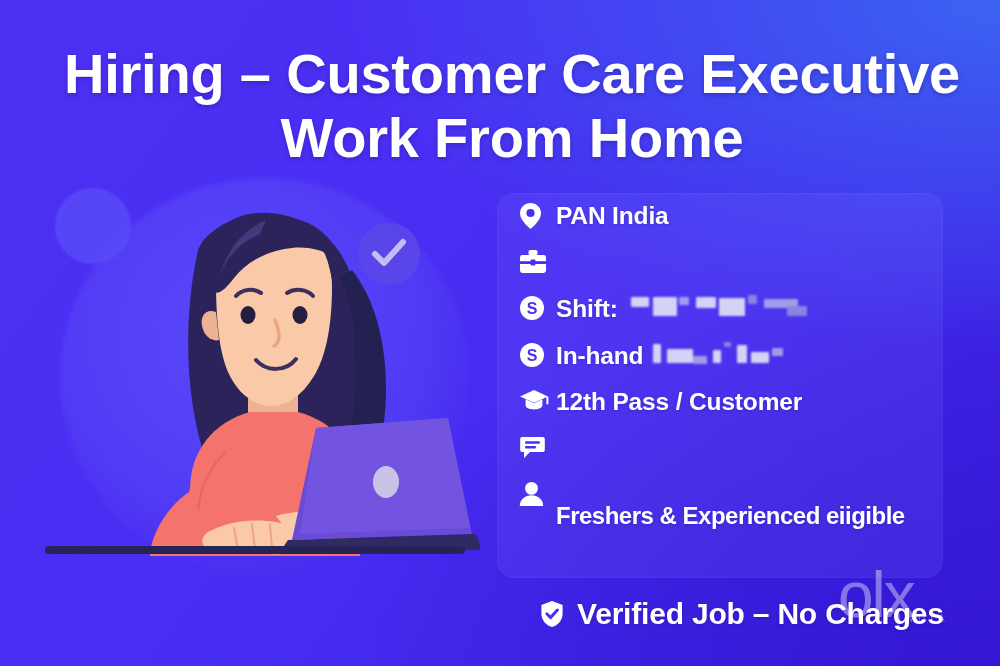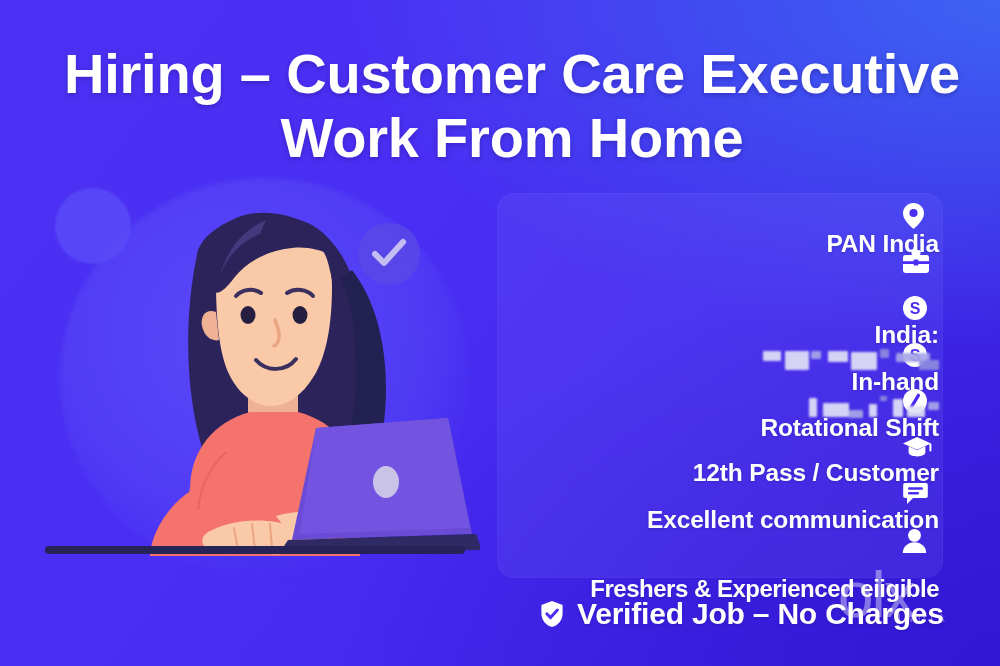--- a/index.html
+++ b/index.html
@@ -75,24 +75,23 @@
     background: rgba(124,112,255,0.17);
     box-shadow: inset 0 0 0 1px rgba(160,150,255,0.07);
   }
   .info-list {
     position: absolute;
     left: 22px; top: 9px;
     width: 420px;
   }
   .info-row {
     display: flex;
-    align-items: flex-end;
+    align-items: flex-start;
     height: 46.5px;
     color: #FFFFFF;
-    flex-direction: column;
   }
   .info-ico {
     width: 34px;
     min-width: 34px;
     display: flex;
     align-items: center;
     justify-content: flex-start;
     margin-right: 3px;
   }
   .info-ico svg { display: block; }
@@ -257,21 +256,21 @@
         </span>
       </div>
 
       <div class="info-row">
         <span class="info-ico">
           <svg width="26" height="26" viewBox="0 0 26 26">
               <circle cx="13" cy="13" r="12" fill="#fff"></circle>
               <text x="13" y="19.4" text-anchor="middle" font-family="Liberation Sans, sans-serif" font-size="16" font-weight="bold" fill="#4A2EF3">S</text>
             </svg>
         </span>
-        <span class="info-txt">India:</span>
+        <span class="info-txt">Shift:</span>
         <span class="redacted">
           <span class="px" style="width:18px;height:10px;margin-bottom:9px"></span>
             <span class="px" style="width:24px;height:19px;margin-left:-3px"></span>
             <span class="px dim" style="width:10px;height:8px;margin-left:-5px;margin-bottom:11px"></span>
           <span class="px" style="width:20px;height:11px;margin-bottom:8px"></span>
             <span class="px" style="width:26px;height:18px;margin-left:-4px"></span>
             <span class="px dim2" style="width:9px;height:9px;margin-left:-4px;margin-bottom:12px"></span>
           <span class="px dim" style="width:34px;height:9px;margin-bottom:8px"></span>
             <span class="px dim2" style="width:20px;height:10px;margin-left:-18px"></span>
         </span>
@@ -290,50 +289,40 @@
           <span class="px" style="width:26px;height:14px"></span>
             <span class="px dim" style="width:14px;height:8px;margin-left:-6px;margin-bottom:-1px"></span>
           <span class="px" style="width:8px;height:13px"></span>
           <span class="px dim2" style="width:7px;height:5px;margin-left:-3px;margin-bottom:16px"></span>
           <span class="px" style="width:10px;height:18px"></span>
           <span class="px" style="width:18px;height:11px;margin-left:-2px"></span>
             <span class="px dim" style="width:11px;height:8px;margin-left:-3px;margin-bottom:7px"></span>
         </span>
       </div>
 
-      <div class="info-row">
-        <span class="info-ico">
-          <svg width="26" height="26" viewBox="0 0 26 26">
-              <circle cx="13" cy="13" r="12" fill="#fff"></circle>
-              <path d="M16.4 7.3 L9.6 18.7" stroke="#4A2EF3" stroke-width="3.3" stroke-linecap="round"></path>
-            </svg>
-        </span>
-        <span class="info-txt">Rotational Shift</span>
-      </div>
 
       <div class="info-row">
         <span class="info-ico">
           <svg width="30" height="24" viewBox="0 0 30 24">
               <path d="M15 2 L29 8.4 L15 14.8 L1 8.4 Z" fill="#fff"></path>
               <path d="M6.6 11.3 L6.6 17.2 C6.6 19.6 10.4 21.4 15 21.4 C19.6 21.4 23.4 19.6 23.4 17.2 L23.4 11.3 L15 15.2 Z" fill="#fff"></path>
               <rect x="27.4" y="8.6" width="2" height="8" rx="1" fill="#fff"></rect>
             </svg>
         </span>
         <span class="info-txt">12th Pass / Customer</span>
       </div>
 
       <div class="info-row">
         <span class="info-ico">
           <svg width="27" height="25" viewBox="0 0 27 25">
               <path d="M3.2 2 L23.8 2 C25 2 25.8 2.9 25.8 4 L25.8 15 C25.8 16.2 25 17 23.8 17 L11 17 L5 23 L5 17 L3.2 17 C2 17 1.2 16.2 1.2 15 L1.2 4 C1.2 2.9 2 2 3.2 2 Z" fill="#fff"></path>
               <rect x="6" y="6.3" width="15" height="2.4" rx="1.2" fill="#4A2EF3"></rect>
               <rect x="6" y="11" width="11" height="2.4" rx="1.2" fill="#4A2EF3"></rect>
             </svg>
         </span>
-        <span class="info-txt">Excellent communication</span>
       </div>
 
       <div class="info-row">
         <span class="info-ico">
           <svg width="25" height="26" viewBox="0 0 25 26">
               <circle cx="12.5" cy="7.4" r="6.4" fill="#fff"></circle>
               <path d="M0.8 25 C0.8 18.6 6.1 14.3 12.5 14.3 C18.9 14.3 24.2 18.6 24.2 25 Z" fill="#fff"></path>
             </svg>
         </span>
         <span class="info-txt tight">Freshers &amp; Experienced eiigible</span>

